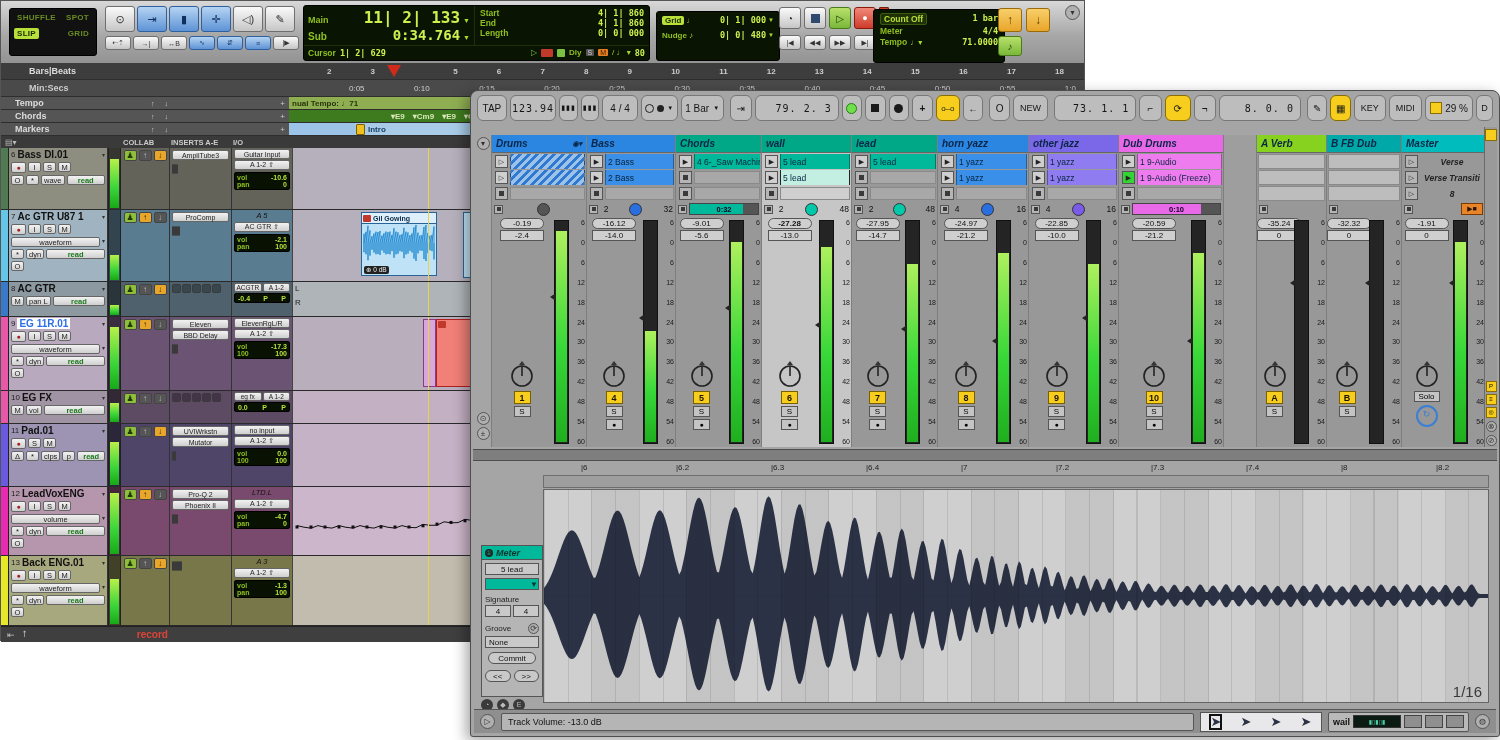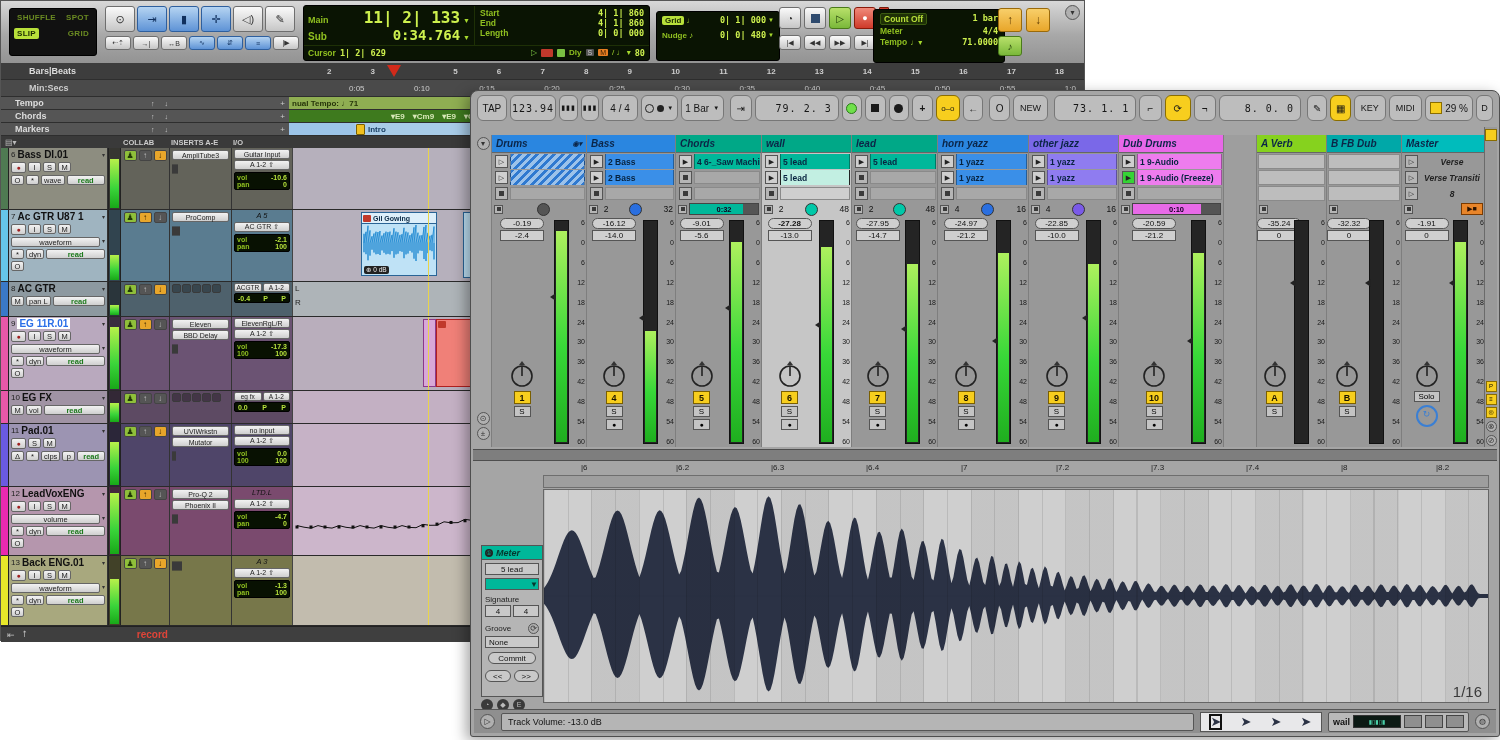--- a/index.html
+++ b/index.html
@@ -35,21 +35,21 @@
   .albox.yellow{background:#f7ce1e;border-color:#8a6d00}
   .alnum{font-family:"DejaVu Sans Mono",monospace;font-size:10px;letter-spacing:1px}
   #chans{position:absolute;left:20px;top:44px;height:312px;display:flex}
   .ch{border-left:1px solid #7e7e7e;box-sizing:border-box;background:#989898;display:flex;flex-direction:column;position:relative}
   .ch.sel{background:#c6c6c6}
   .ch-head{height:18px;font-size:10px;font-weight:bold;font-style:italic;color:#0b2547;display:flex;align-items:center;padding:0 4px;box-sizing:border-box;border-bottom:1px solid #666;white-space:nowrap;overflow:hidden}
   .slot{height:15px;margin:1px 1px 0 1px;display:flex;align-items:center;box-sizing:border-box;font-size:8.5px;overflow:hidden;white-space:nowrap}
   .slot .play{width:11px;height:11px;margin:0 2px;background:#cfcfcf;border:1px solid #555;font-size:7px;display:flex;align-items:center;justify-content:center;color:#222;flex:0 0 auto}
   .slot .stopsq{width:11px;height:11px;margin:0 2px;background:#b5b5b5;border:1px solid #555;display:flex;align-items:center;justify-content:center;flex:0 0 auto}
   .slot .stopsq i{width:5px;height:5px;background:#3a3a3a;display:block}
-  .clipbody{flex:1;height:13px;border:1px solid rgba(0,0,0,.35);display:flex;align-items:center;padding:13px 2px;font-weight:bold;color:#07233f;box-sizing:border-box}
+  .clipbody{flex:1;height:13px;border:1px solid rgba(0,0,0,.35);display:flex;align-items:center;padding:13px 2px;font-weight:normal;color:#07233f;box-sizing:border-box}
   .mixrow{height:16px;display:flex;align-items:center;font-size:8.5px;color:#111;padding:0 2px;gap:2px;box-sizing:border-box}
   .mixrow .sq{width:9px;height:9px;background:#b5b5b5;border:1px solid #555;box-sizing:border-box;display:flex;align-items:center;justify-content:center}
   .mixrow .sq i{width:4px;height:4px;background:#3a3a3a;display:block}
   .valbox{height:11px;border:1px solid #555;background:#cfcfcf;font-size:8px;display:flex;align-items:center;justify-content:center;color:#111;box-sizing:border-box;margin:1px auto 0 auto;width:44px}
   .numbtn{width:17px;height:13px;background:#f7ce1e;border:1px solid #7a5f00;font-size:9px;font-weight:bold;color:#1a1400;display:flex;align-items:center;justify-content:center;margin:2px auto 0 auto;box-sizing:border-box}
   .sbtn{width:17px;height:11px;background:#c4c4c4;border:1px solid #555;font-size:8px;display:flex;align-items:center;justify-content:center;margin:2px auto 0 auto;box-sizing:border-box}
   .scale{position:absolute;right:1px;top:2px;bottom:2px;width:15px;display:flex;flex-direction:column;justify-content:space-between;font-size:7px;color:#1a1a1a;text-align:right}
   .mlane{position:absolute;right:17px;top:3px;bottom:3px;width:13px;background:#242424;border:1px solid #111}
   .mfill{position:absolute;left:1px;right:1px;bottom:1px;background:linear-gradient(#aef05e,#38d838 55%,#1fae1f)}
   .fadtri{position:absolute;right:30px;width:0;height:0;border-top:4px solid transparent;border-bottom:4px solid transparent;border-right:6px solid #222}

